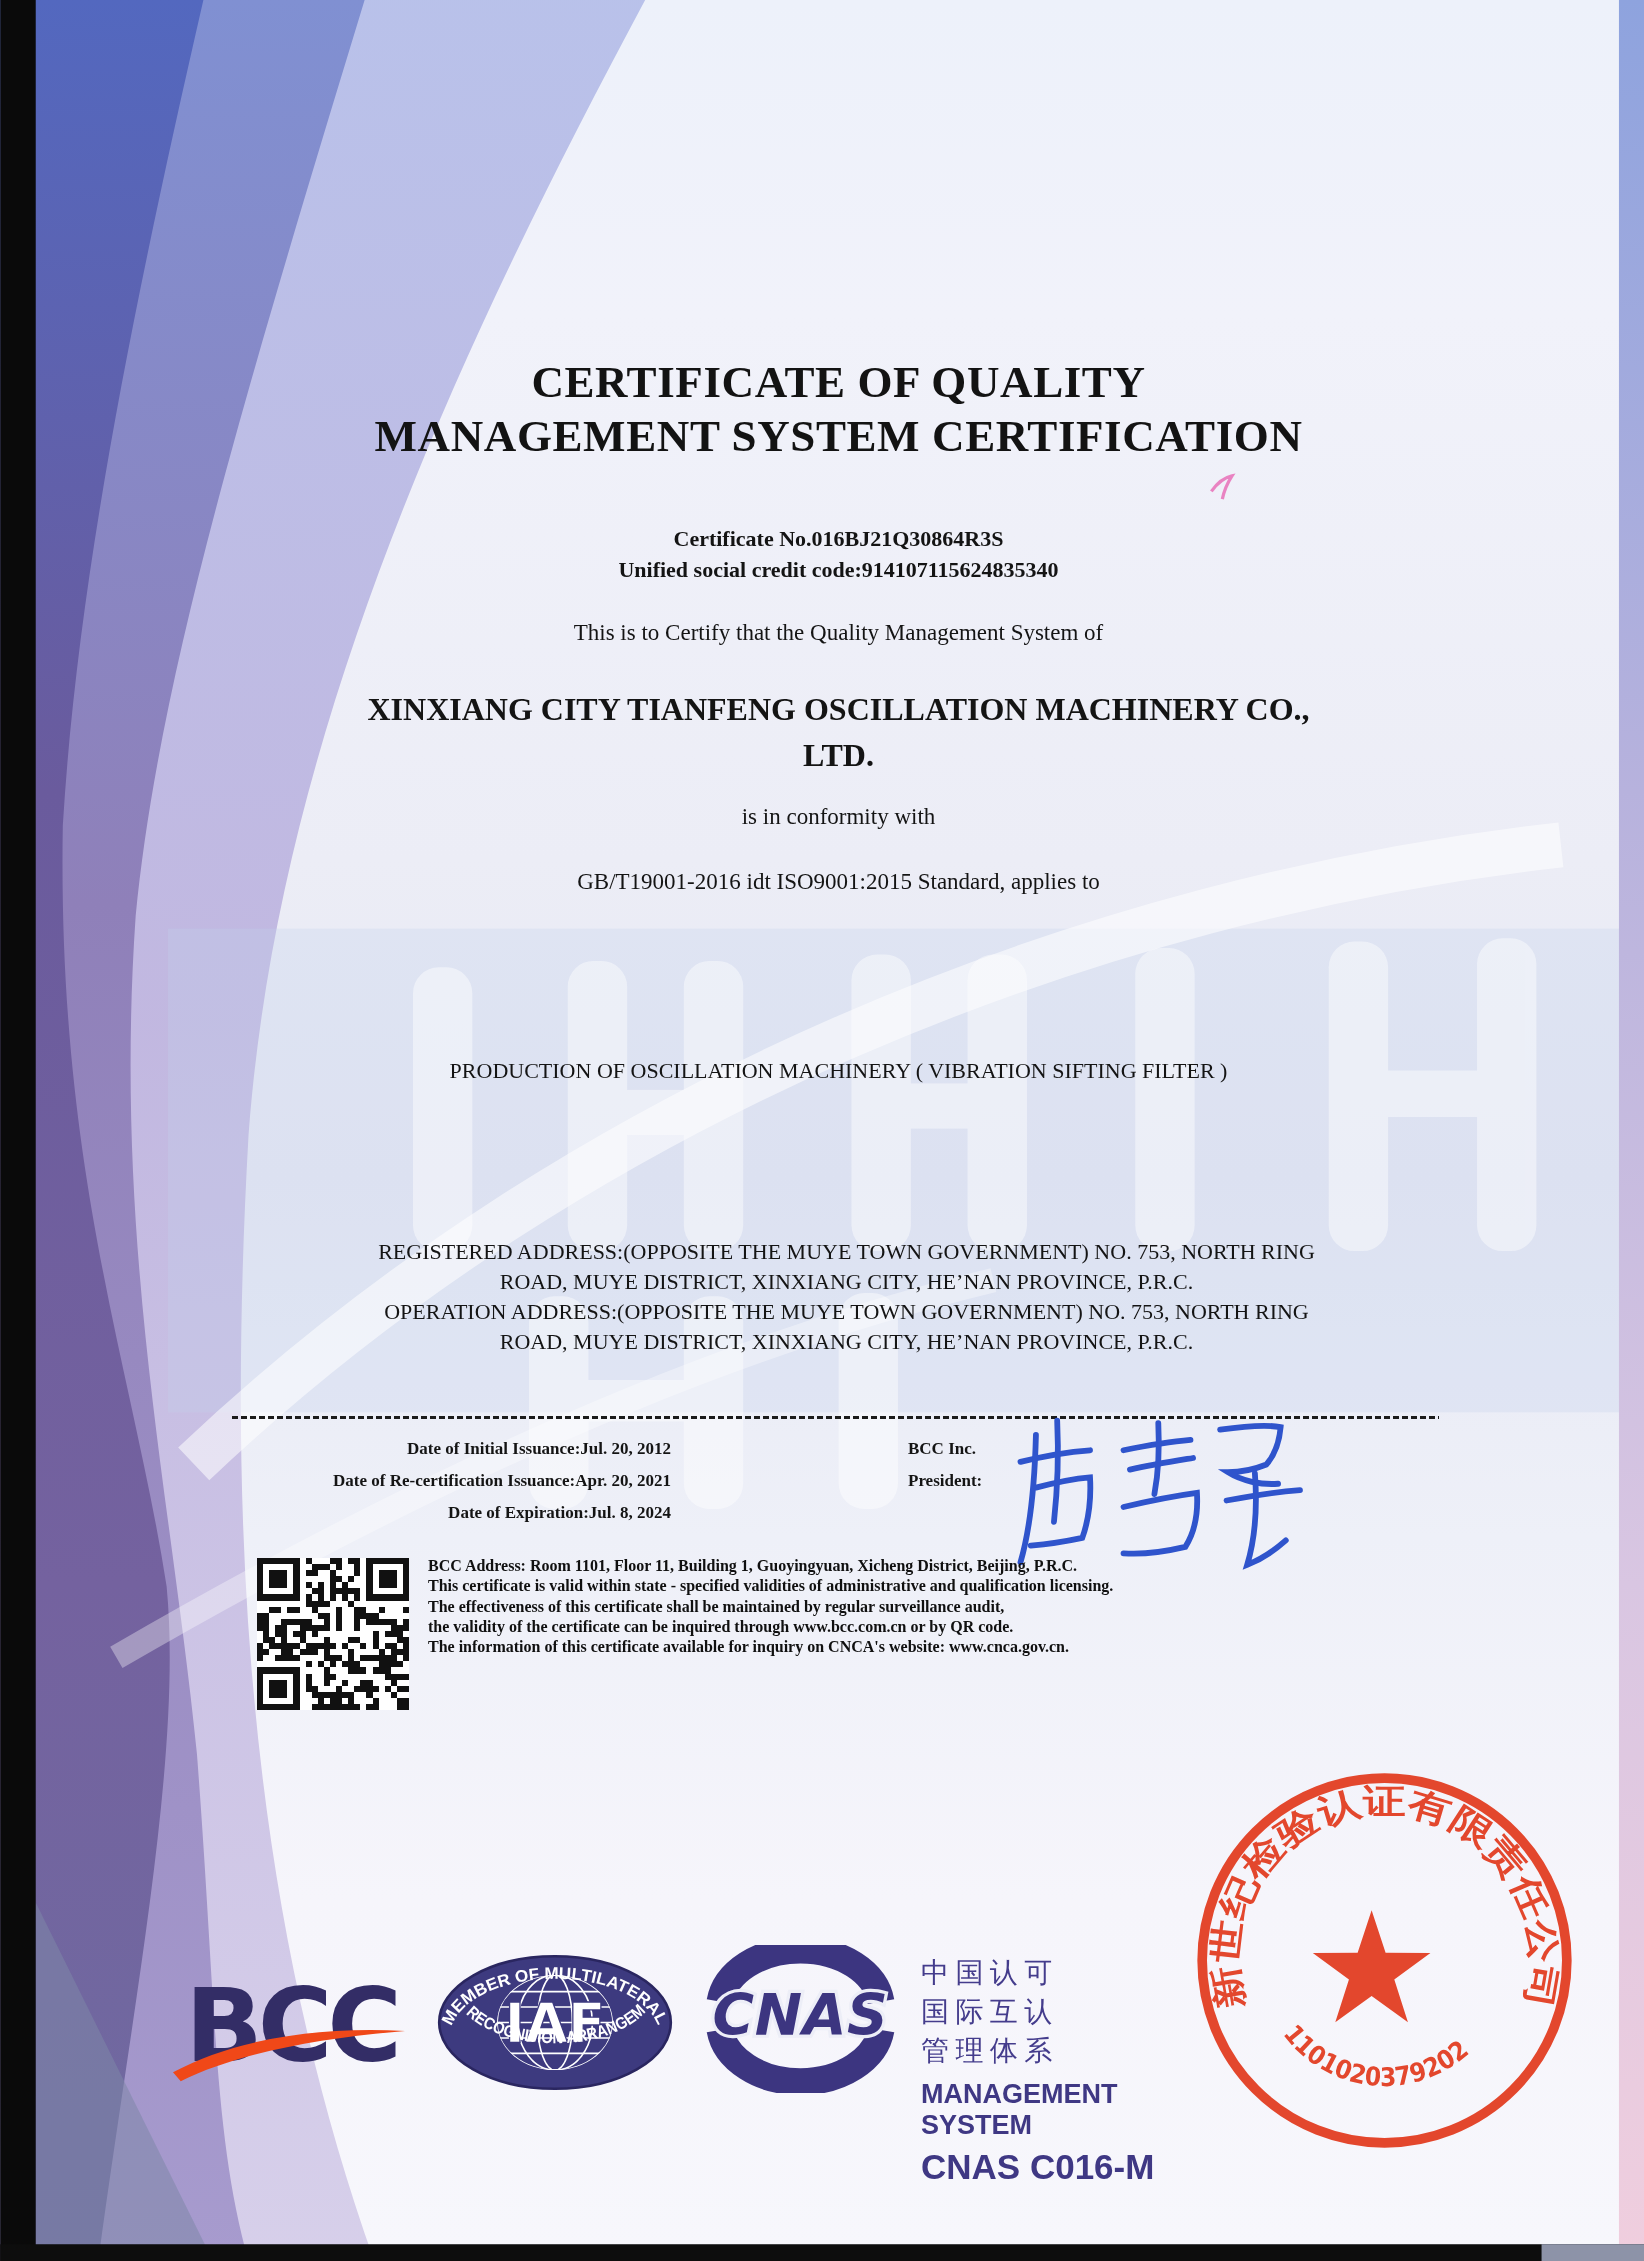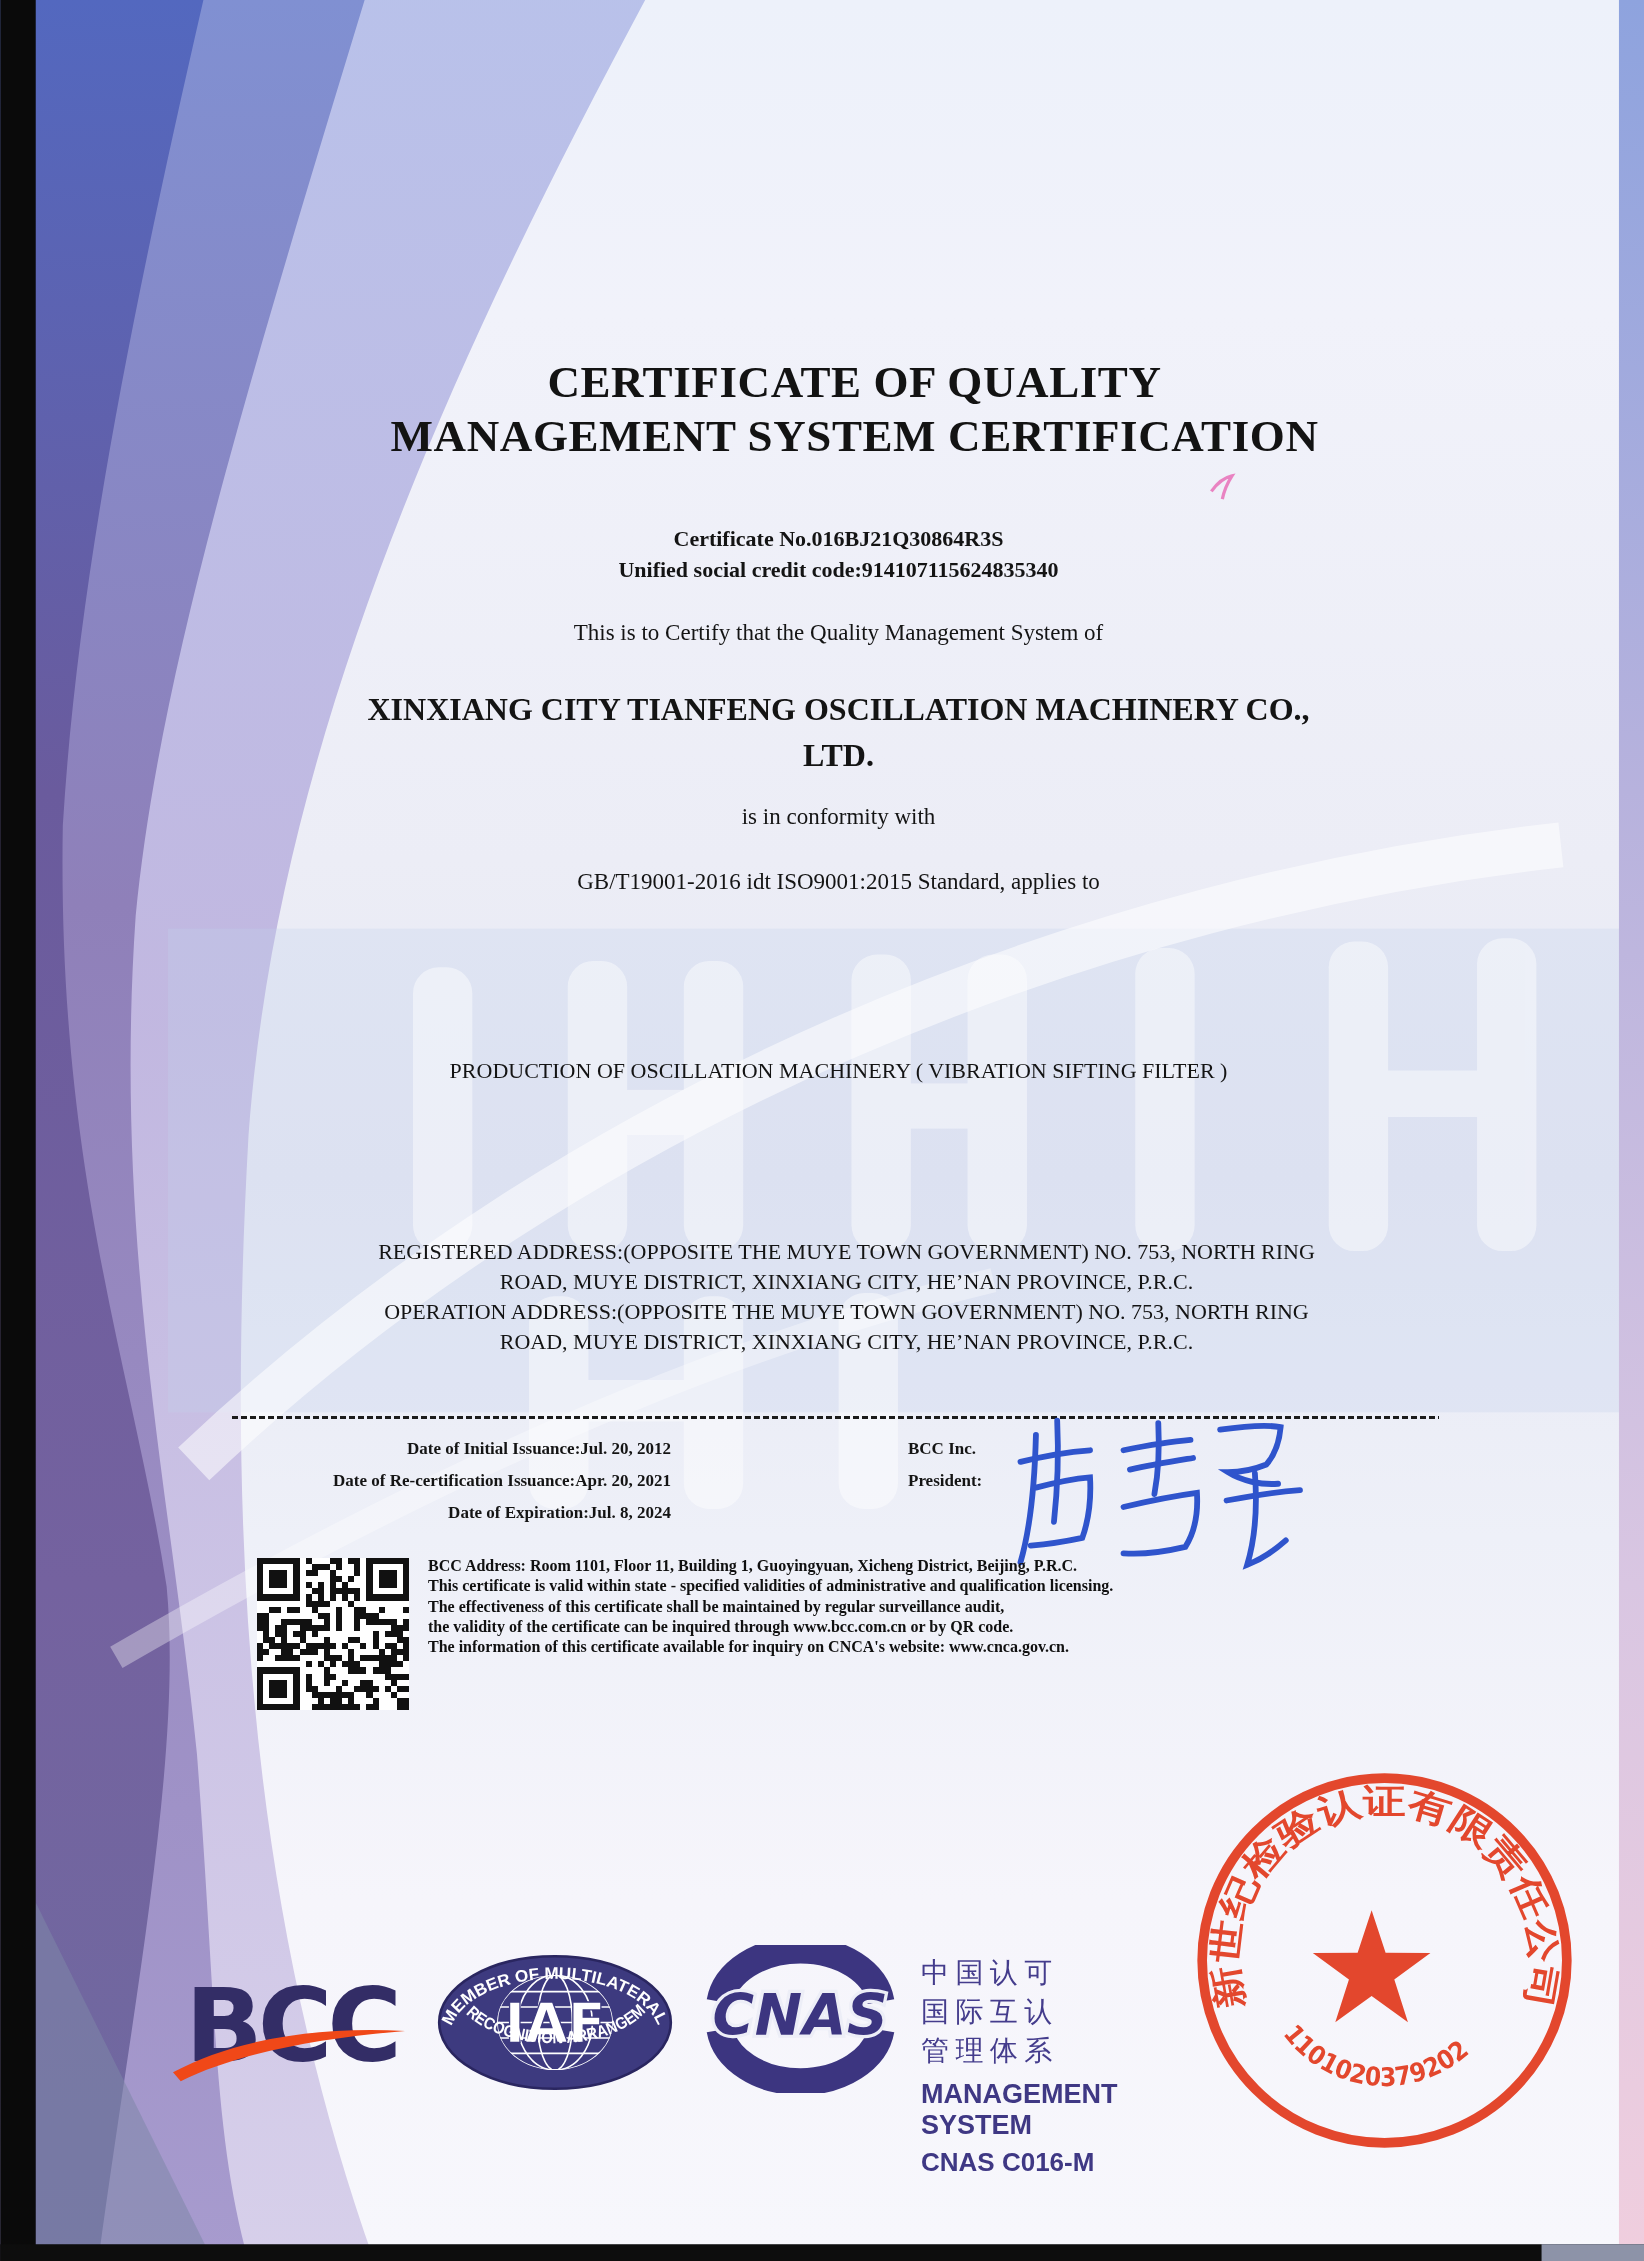--- a/index.html
+++ b/index.html
@@ -3,42 +3,42 @@
 <meta charset="utf-8">
 <style>
   html,body{margin:0;padding:0;background:#888;}
   .page{
     position:relative;width:1645px;height:2261px;overflow:hidden;
     background:linear-gradient(180deg,#edf1fa 0%,#f1f2fa 14%,#ecedf6 38%,#e7e9f4 52%,#eef0f8 68%,#f6f5fb 84%,#f7f7fc 100%);
     font-family:"Liberation Serif","DejaVu Serif",serif;color:#141414;
   }
   .abs{position:absolute;}
   .doc{position:absolute;left:58px;top:0;width:1561px;text-align:center;}
-  .title{position:absolute;left:16px;width:100%;font-weight:bold;font-size:45px;letter-spacing:0.6px;color:#131313;}
+  .title{position:absolute;left:0;width:100%;font-weight:bold;font-size:45px;letter-spacing:0.6px;color:#131313;}
   .certline{position:absolute;left:0;width:100%;font-weight:bold;font-size:22px;}
   .body36{position:absolute;left:0;width:100%;font-size:23px;}
   .company{position:absolute;left:0;width:100%;font-weight:bold;font-size:32px;letter-spacing:0px;}
   .scope{position:absolute;left:0;width:100%;font-size:22px;}
   .addr{position:absolute;left:8px;width:100%;font-size:22px;line-height:30px;}
   .dashrule{position:absolute;left:232px;top:1416px;width:1207px;height:2.6px;
     background:repeating-linear-gradient(90deg,#1b1b1b 0 5.8px,rgba(0,0,0,0) 5.8px 9px);}
   .dates{position:absolute;left:258px;top:1433px;width:413px;text-align:right;font-size:17px;font-weight:600;line-height:32px;}
   .issuer{position:absolute;left:908px;top:1433px;width:258px;text-align:left;font-size:17px;font-weight:600;line-height:32px;}
   .fineprint{position:absolute;left:428px;top:1556px;width:774px;text-align:left;font-size:16px;font-weight:600;line-height:20.3px;color:#101010;}
   .qr{position:absolute;left:257px;top:1558px;width:152px;height:152px;}
   .sig{position:absolute;left:996px;top:1409px;width:322px;height:174px;}
   .seal{position:absolute;left:1188px;top:1767px;width:393px;height:387px;opacity:.93;}
   .logo-bcc{position:absolute;left:173px;top:1965px;width:236px;height:123px;}
   .logo-iaf{position:absolute;left:433px;top:1953px;width:244px;height:139px;}
   .logo-cnas{position:absolute;left:698px;top:1945px;width:205px;height:148px;}
   .cnas-text{position:absolute;left:921px;top:1953px;width:310px;text-align:left;
     font-family:"Liberation Sans","DejaVu Sans",sans-serif;color:#443c8c;}
   .cnas-zh{font-size:28px;line-height:39px;letter-spacing:6.4px;}
   .cnas-en1{margin-top:9px;font-size:27px;font-weight:bold;color:#3f3884;letter-spacing:0px;}
-  .cnas-en2{margin-top:6.4px;font-size:26px;font-weight:bold;color:#3f3884;}
+  .cnas-en2{margin-top:6.4px;font-size:35px;font-weight:bold;color:#3f3884;}
   .sr{position:absolute;width:0.6px;height:0.6px;overflow:hidden;clip:rect(0 0 0 0);}
 </style>
 </head>
 <body>
 
 <div class="page">
 
   <svg class="abs" style="left:0;top:0;" width="1645" height="2261" viewBox="0 0 2550 3506">
     <defs>
       <linearGradient id="gA" x1="0" y1="0" x2="0" y2="1">

